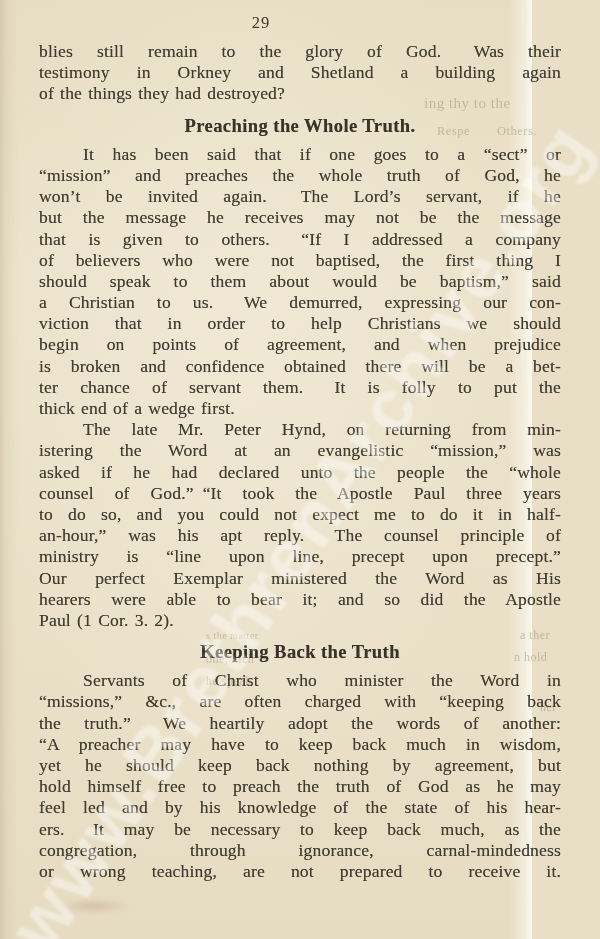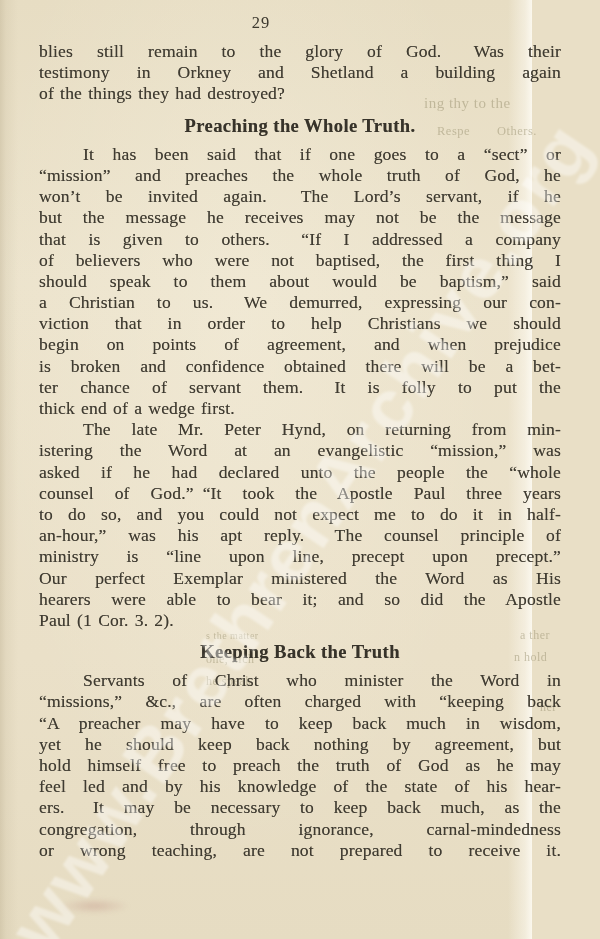--- a/index.html
+++ b/index.html
@@ -156,20 +156,21 @@
         <div class="line">an-hour,” was his apt reply.  The counsel principle of</div>
         <div class="line">ministry is “line upon line, precept upon precept.”</div>
         <div class="line">Our perfect Exemplar ministered the Word as His</div>
         <div class="line">hearers were able to bear it; and so did the Apostle</div>
         <div class="line end">Paul (1 Cor. 3. 2).</div>
       </div>
       <div class="heading">Keeping Back the Truth</div>
       <div class="para">
         <div class="line indent">Servants of Christ who minister the Word in</div>
         <div class="line">“missions,” &amp;c., are often charged with “keeping back</div>
+        <div class="line">the truth.”  We heartily adopt the words of another:</div>
         <div class="line">“A preacher may have to keep back much in wisdom,</div>
         <div class="line">yet he should keep back nothing by agreement, but</div>
         <div class="line">hold himself free to preach the truth of God as he may</div>
         <div class="line">feel led and by his knowledge of the state of his hear-</div>
         <div class="line">ers.  It may be necessary to keep back much, as the</div>
         <div class="line">congregation, through ignorance, carnal-mindedness</div>
         <div class="line">or wrong teaching, are not prepared to receive it.</div>
       </div>
     </div>
 

